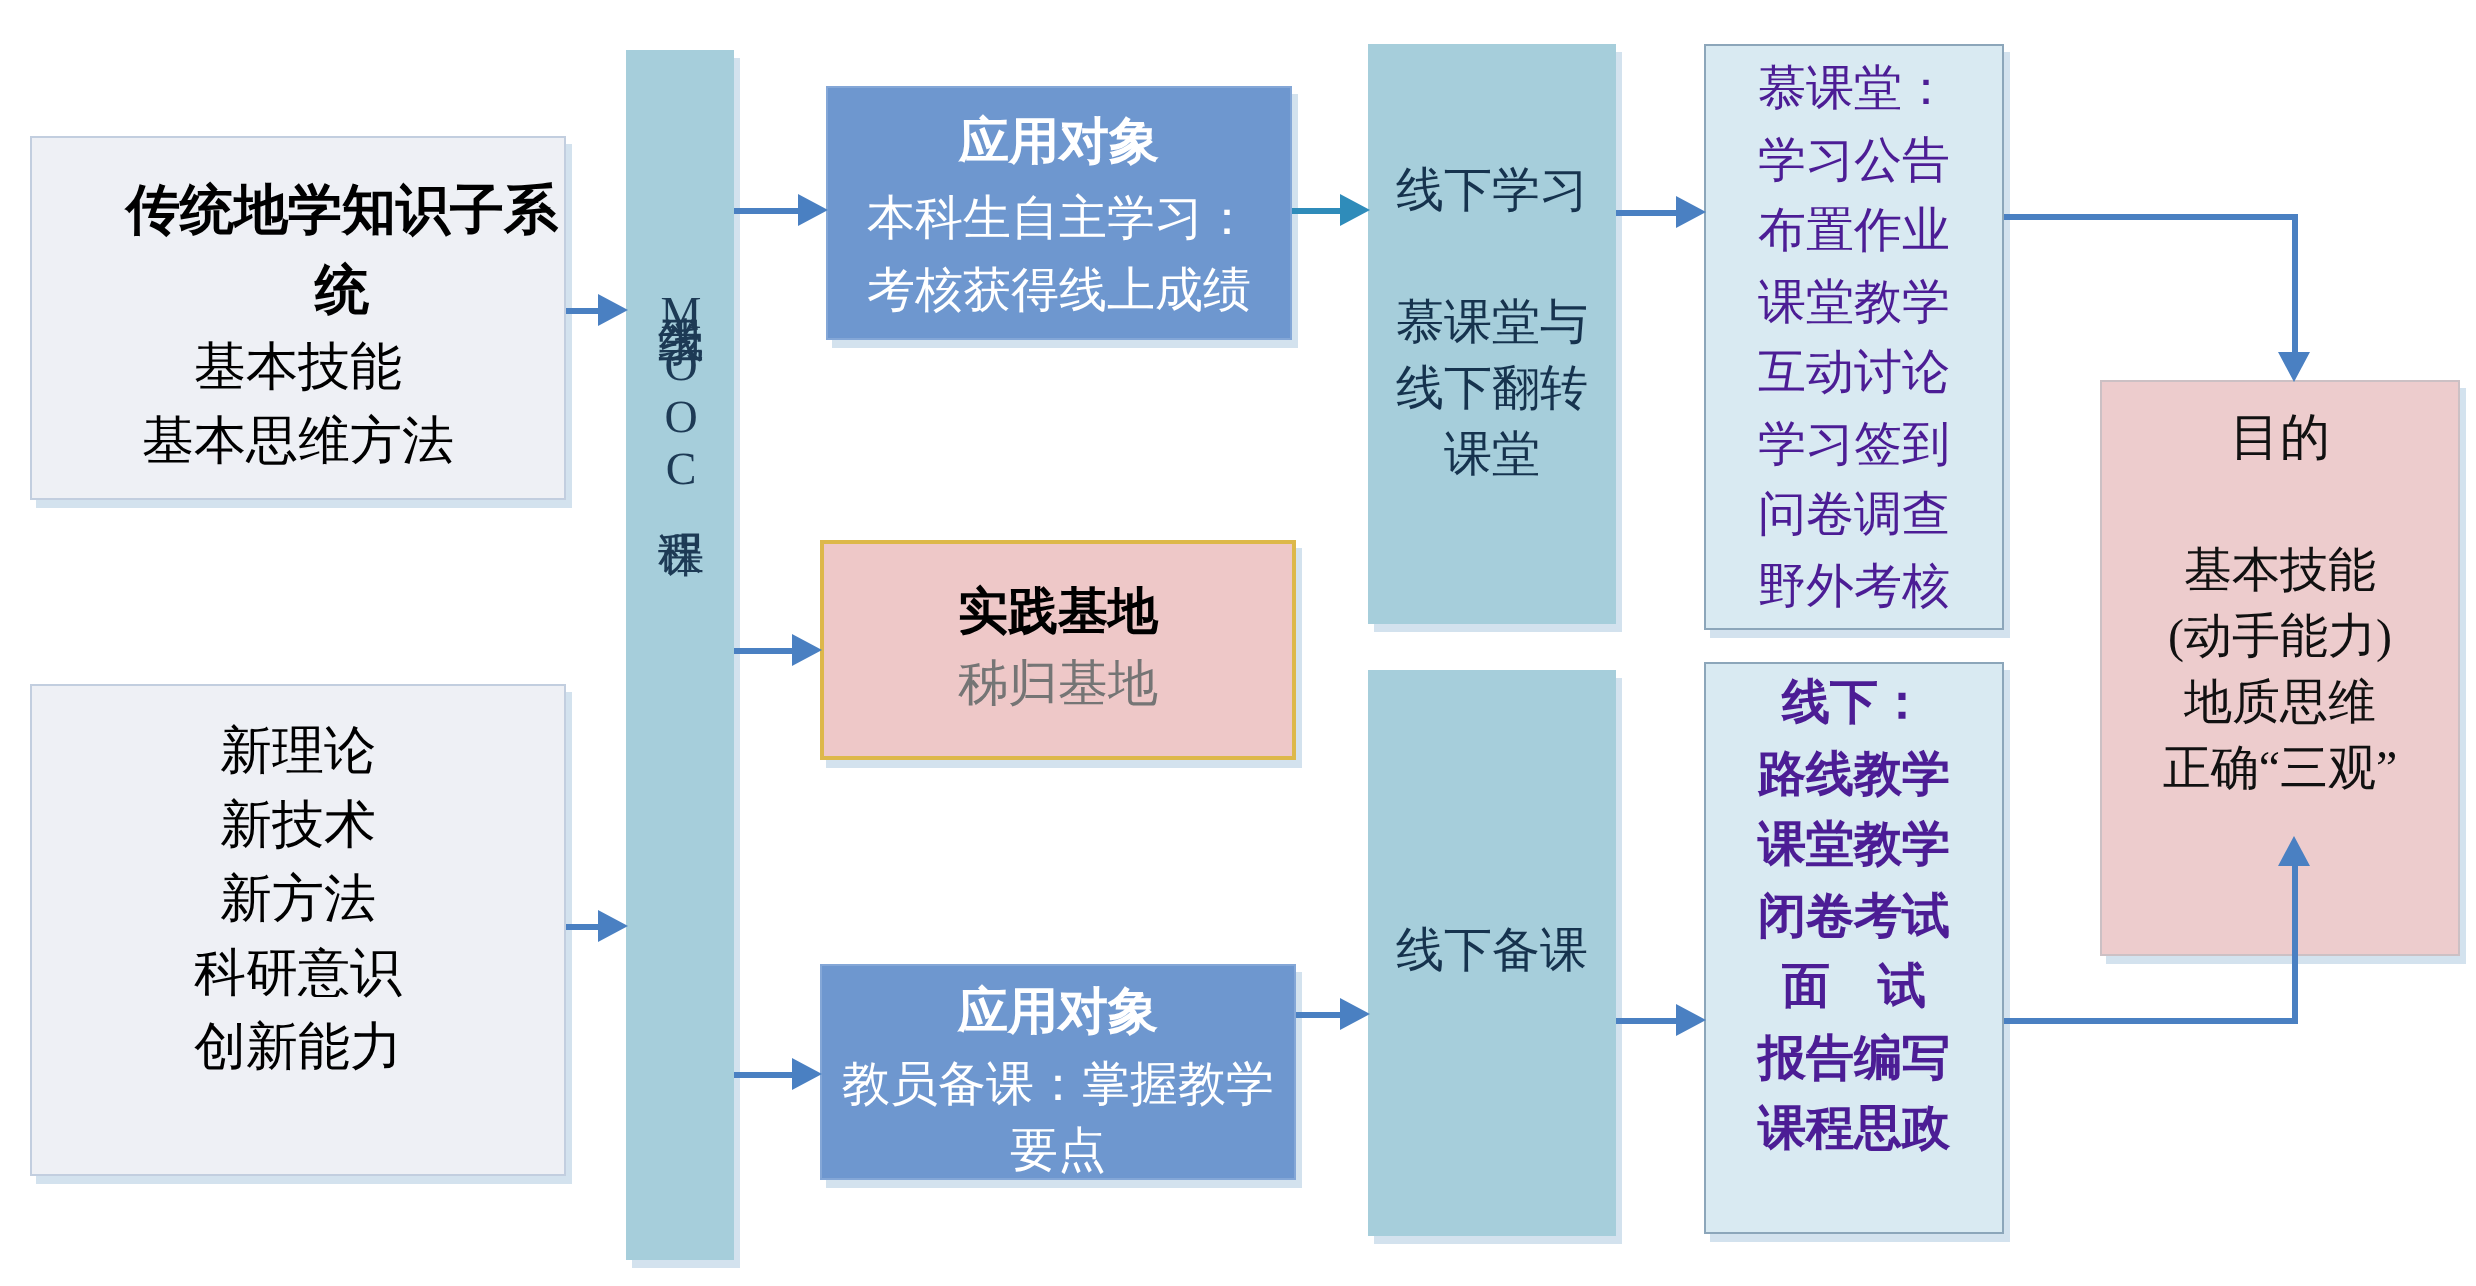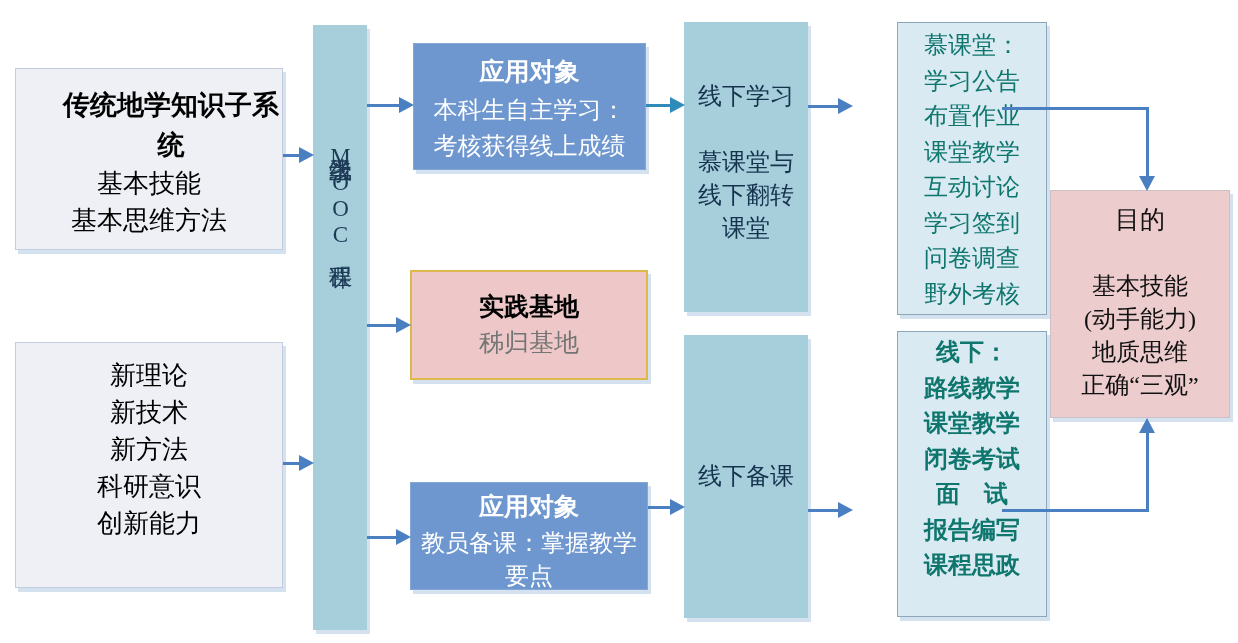--- a/index.html
+++ b/index.html
@@ -28,21 +28,21 @@
   .box-blue .body.tight{line-height:33px;}
 
   .box-practice{background:#eec8c8;border:2px solid #ddb84a;color:#000;}
   .box-practice .title{font-weight:bold;font-size:25px;line-height:36px;}
   .box-practice .sub{font-size:25px;line-height:36px;color:#757575;}
 
   .box-teal{background:#a6cedb;color:#16334e;font-size:24px;}
   .box-teal .line{line-height:33px;}
   .box-teal .gap{height:33px;}
 
-  .box-list{background:#d9eaf2;border:1px solid #8ca6ba;color:#0f766e;font-size:24px;margin-left:45px;}
+  .box-list{background:#d9eaf2;border:1px solid #8ca6ba;color:#4c1d95;font-size:24px;}
   .box-list .line{line-height:35.5px;}
 
   .box-purpose{background:#edcccd;border:1px solid #ccc0c4;color:#111;}
   .box-purpose .title{font-size:25px;line-height:36px;}
   .box-purpose .gap{height:32px;}
   .box-purpose .line{font-size:24px;line-height:33px;}
 
   .hline{position:absolute;height:3px;background:#4a80c2;}
   .vline{position:absolute;width:3px;background:#4a80c2;}
   .head-right{position:absolute;width:0;height:0;
@@ -121,21 +121,21 @@
   <div class="box box-list shadow center" style="left:852px;top:331px;width:150px;height:286px;padding-top:3px;font-weight:bold;">
     <div class="line">线下：</div>
     <div class="line">路线教学</div>
     <div class="line">课堂教学</div>
     <div class="line">闭卷考试</div>
     <div class="line">面　试</div>
     <div class="line">报告编写</div>
     <div class="line">课程思政</div>
   </div>
 
-  <div class="box box-purpose shadow center" style="left:1050px;top:190px;width:180px;height:228px;padding-top:11px;">
+  <div class="box box-purpose shadow center" style="left:1050px;top:190px;width:180px;height:288px;padding-top:11px;">
     <div class="title">目的</div>
     <div class="gap"></div>
     <div class="line">基本技能</div>
     <div class="line">(动手能力)</div>
     <div class="line">地质思维</div>
     <div class="line">正确“三观”</div>
   </div>
 
   <div>
     <div class="hline" style="left:283px;top:154px;width:16px;"></div>

